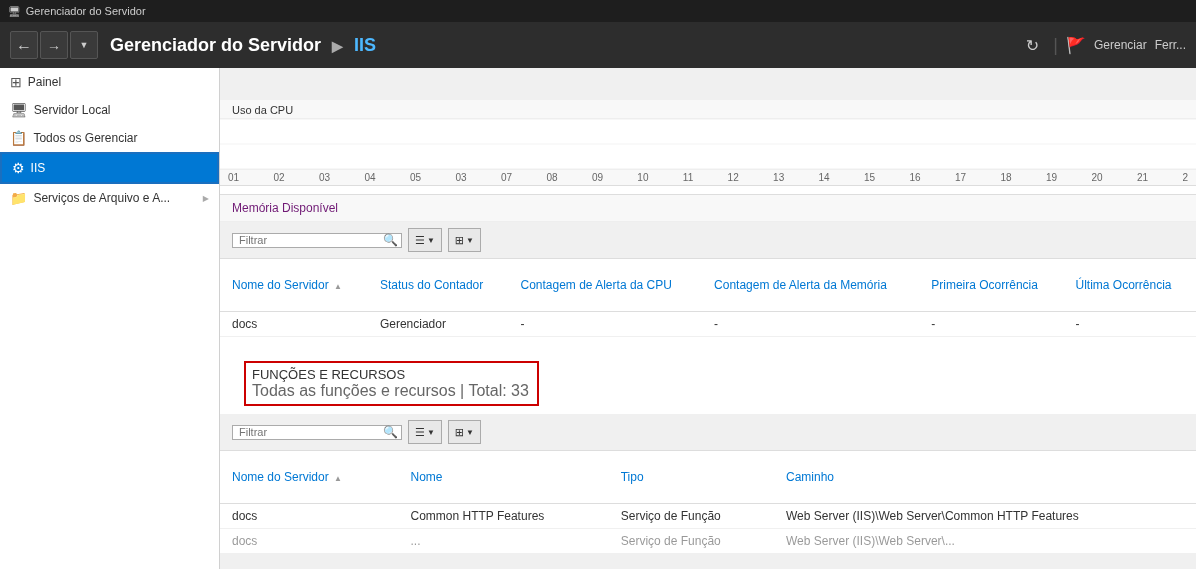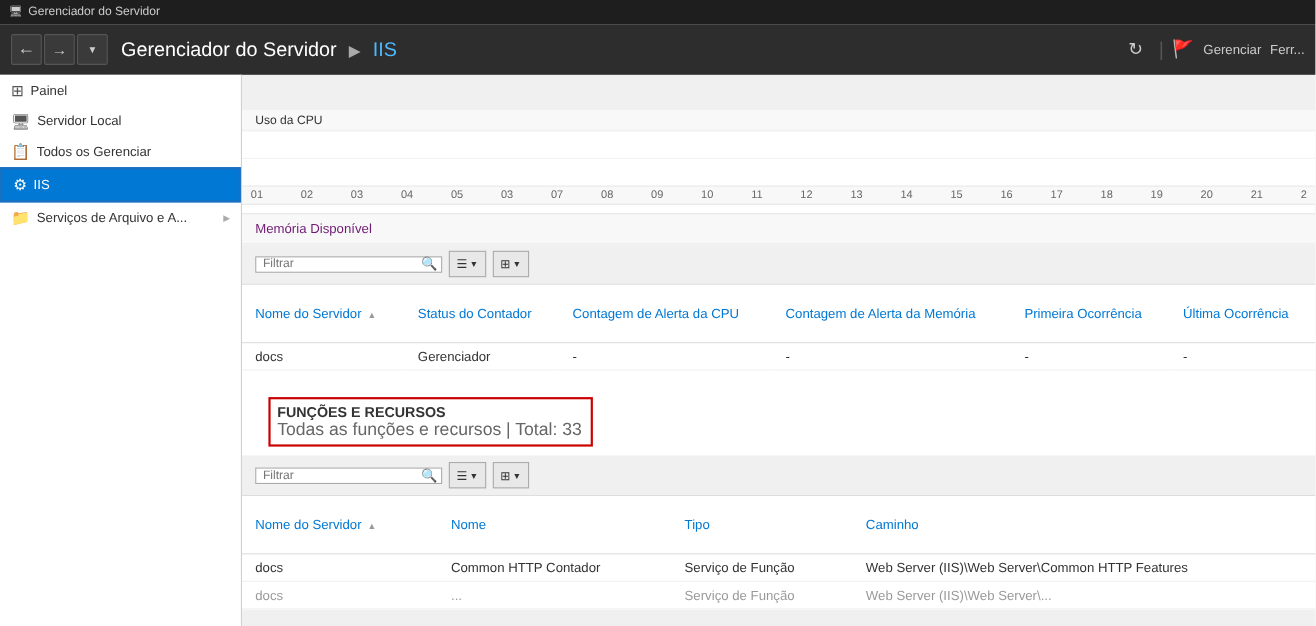--- a/index.html
+++ b/index.html
@@ -35,21 +35,21 @@
       color: #ccc;
       font-size: 14px;
       display: flex; align-items: center; justify-content: center;
       cursor: pointer;
     }
     .toolbar .nav-btn.back { font-size: 16px; }
     .toolbar .breadcrumb {
       font-size: 18px;
       color: #fff;
       margin-left: 12px;
-      font-weight: 400;
+      font-weight: 700;
     }
     .toolbar .breadcrumb .sep { color: #aaa; margin: 0 6px; font-size: 14px; }
     .toolbar .breadcrumb .current { color: #4db8ff; }
     .toolbar-right {
       margin-left: auto;
       display: flex;
       align-items: center;
       gap: 8px;
       color: #ccc;
       font-size: 12px;
@@ -210,21 +210,21 @@
     }
     .data-table th .sort-icon { font-size: 8px; color: #999; margin-left: 2px; }
     .data-table td {
       padding: 5px 12px;
       border-bottom: 1px solid #f0f0f0;
       color: #333;
       white-space: nowrap;
     }
     .functions-header-title {
       font-size: 13px;
-      font-weight: bold;
+      font-weight: normal;
       color: #333;
     }
     .functions-header-sub {
       font-size: 16px;
       color: #666;
     }
 
     
     ::-webkit-scrollbar { width: 8px; height: 8px; }
     ::-webkit-scrollbar-track { background: #f0f0f0; }
@@ -435,21 +435,21 @@
                 <span>Tipo</span>
               </th>
               <th>
                 <span>Caminho</span>
               </th>
             </tr>
           </thead>
           <tbody>
             <tr>
               <td>docs</td>
-              <td>Common HTTP Contador</td>
+              <td>Common HTTP Features</td>
               <td>Serviço de Função</td>
               <td>Web Server (IIS)\Web Server\Common HTTP Features</td>
             </tr>
             <tr style="opacity:0.5;">
               <td>docs</td>
               <td>...</td>
               <td>Serviço de Função</td>
               <td>Web Server (IIS)\Web Server\...</td>
             </tr>
           </tbody>

